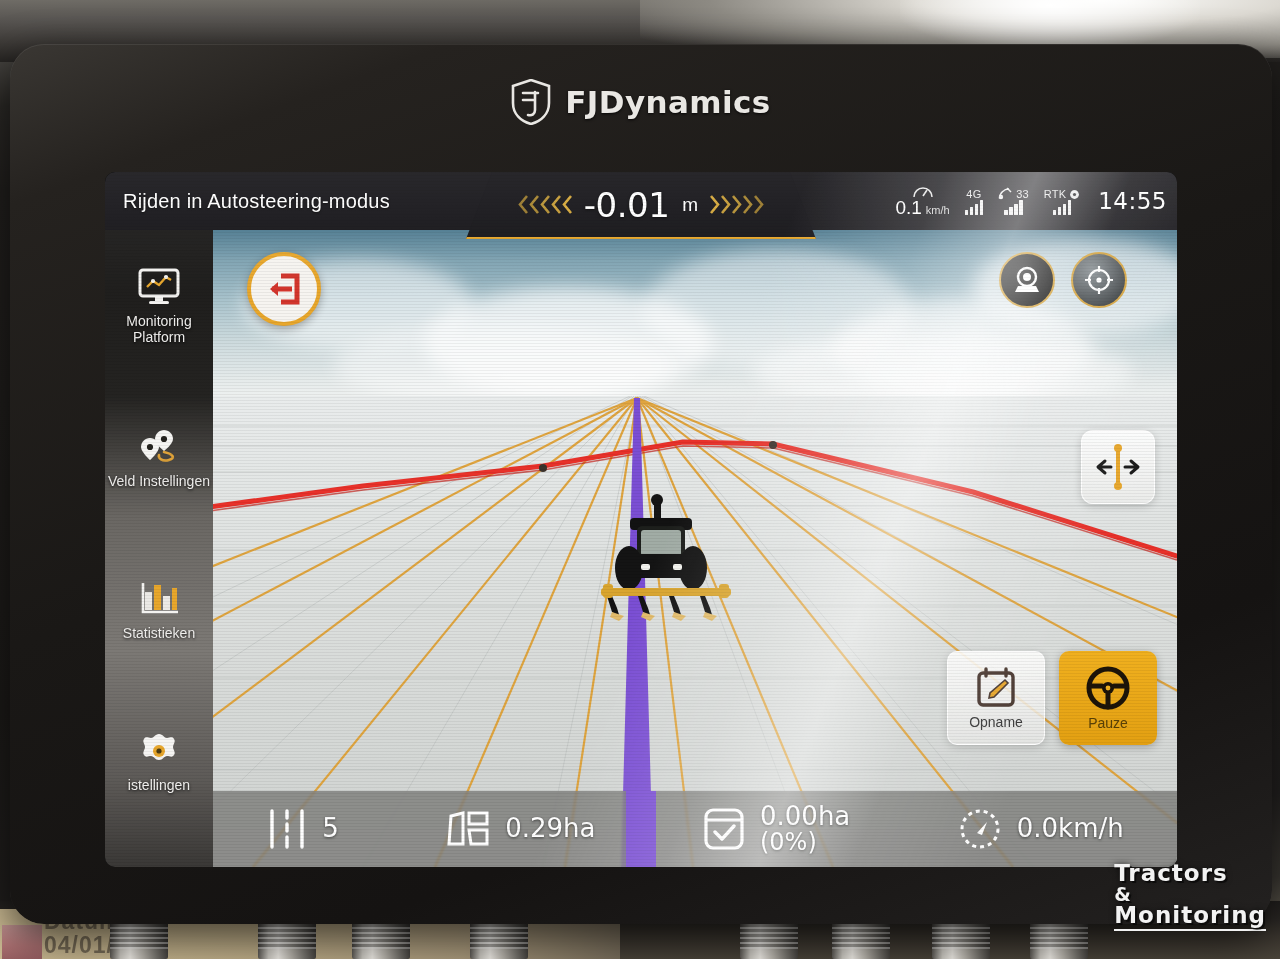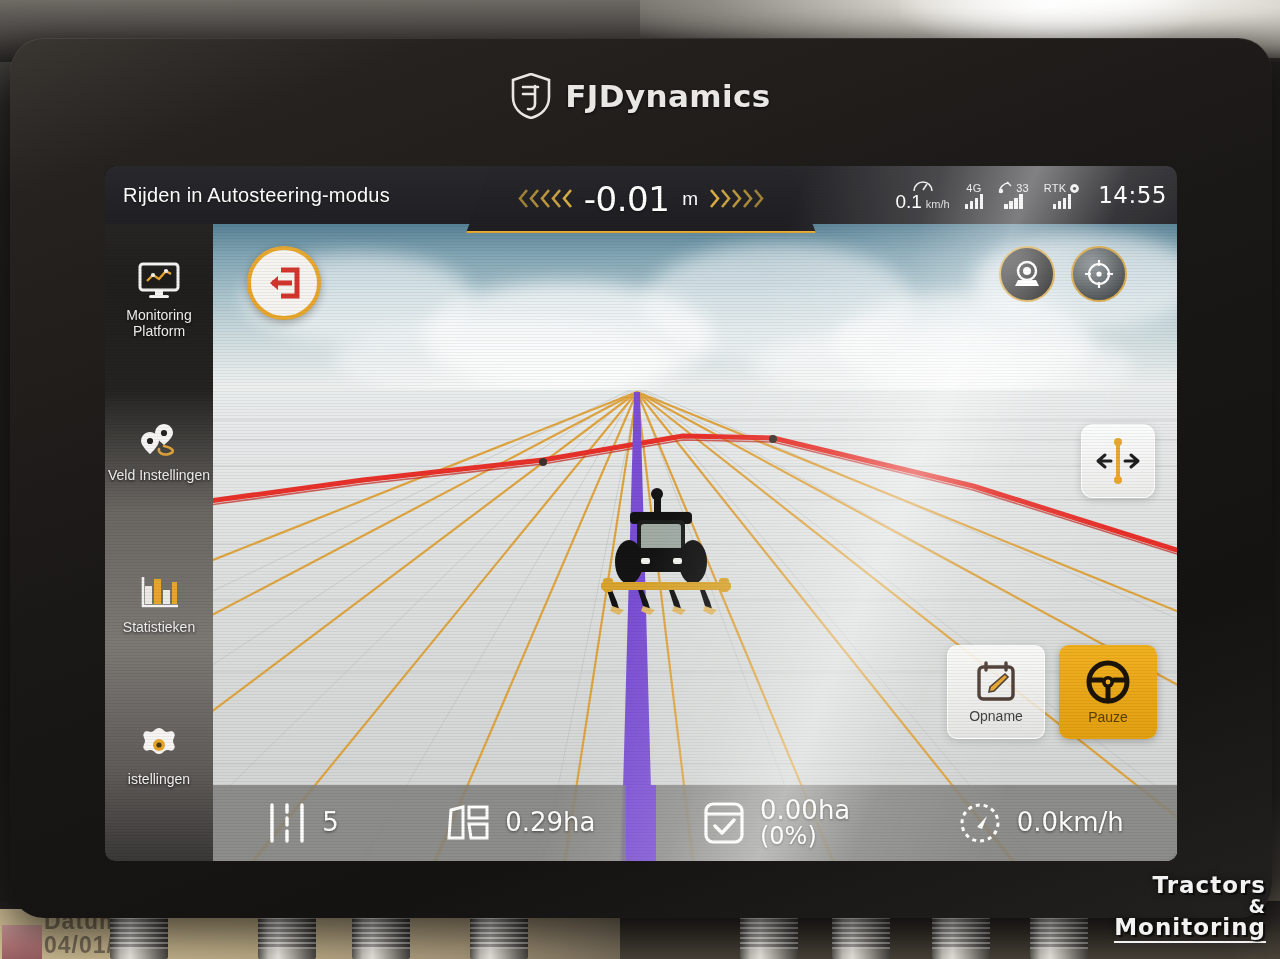--- a/index.html
+++ b/index.html
@@ -53,21 +53,21 @@
     background:linear-gradient(90deg,#5d5a55 0%,#cfccc5 18%,#f2efe9 35%,#b8b4ac 58%,#7a7771 80%,#46433f 100%);
     border-radius:5px 5px 2px 2px;
   }
   .knob:after{
     content:""; position:absolute; inset:6px 0 10px 0;
     background:repeating-linear-gradient(180deg,rgba(255,255,255,.35) 0 2px,rgba(0,0,0,.28) 2px 5px);
   }
 
   
   #monitor-bezel{
-    position:absolute; left:10px; top:38px; width:1262px; height:880px;
+    position:absolute; left:10px; top:44px; width:1262px; height:880px;
     background:linear-gradient(160deg,#3a3733 0%,#25221f 12%,#1a1816 45%,#151312 75%,#232120 100%);
     border-radius:34px;
     box-shadow:0 16px 44px rgba(0,0,0,.65), inset 0 1px 0 rgba(255,255,255,.08);
   }
   #brand-bar{
     position:absolute; left:0; top:0; width:1262px; height:115px;
     display:flex; align-items:center; justify-content:center; gap:14px;
   }
   #brand-logo{ width:40px; height:46px; }
   #brand-name{
@@ -238,22 +238,22 @@
   .metric-sub{ font-size:24px; display:block; }
 
   
   #purple-tail{
     position:absolute; left:50%; transform:translateX(-50%);
     bottom:0; width:30px; height:76px; background:#7b4fd4; z-index:23;
   }
 
   
   #watermark{
-    position:absolute; right:14px; bottom:16px; z-index:80;
-    text-align:right; line-height:1.0;
+    position:absolute; right:14px; bottom:28px; z-index:80;
+    text-align:left; line-height:1.0;
     font-family:"DejaVu Sans", sans-serif; font-weight:bold;
     color:#f2f2f2; font-size:23px; letter-spacing:1px;
     text-shadow:2px 2px 0 rgba(0,0,0,.55), 0 0 6px rgba(0,0,0,.6);
   }
   #watermark .wm-amp{ font-size:19px; display:block; }
   #watermark .wm-line3{ border-bottom:2px solid #f2f2f2; padding-bottom:2px; }
 </style>
 </head>
 <body>
 

